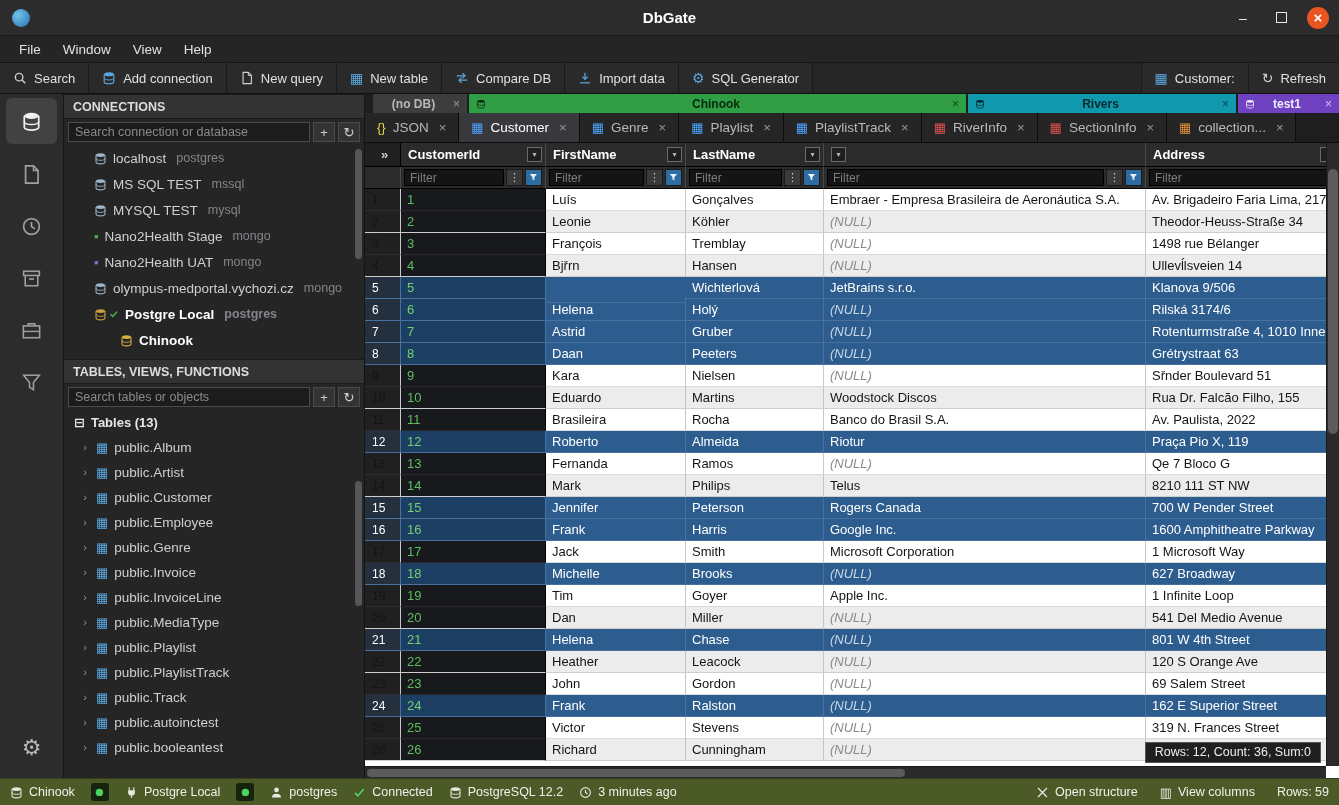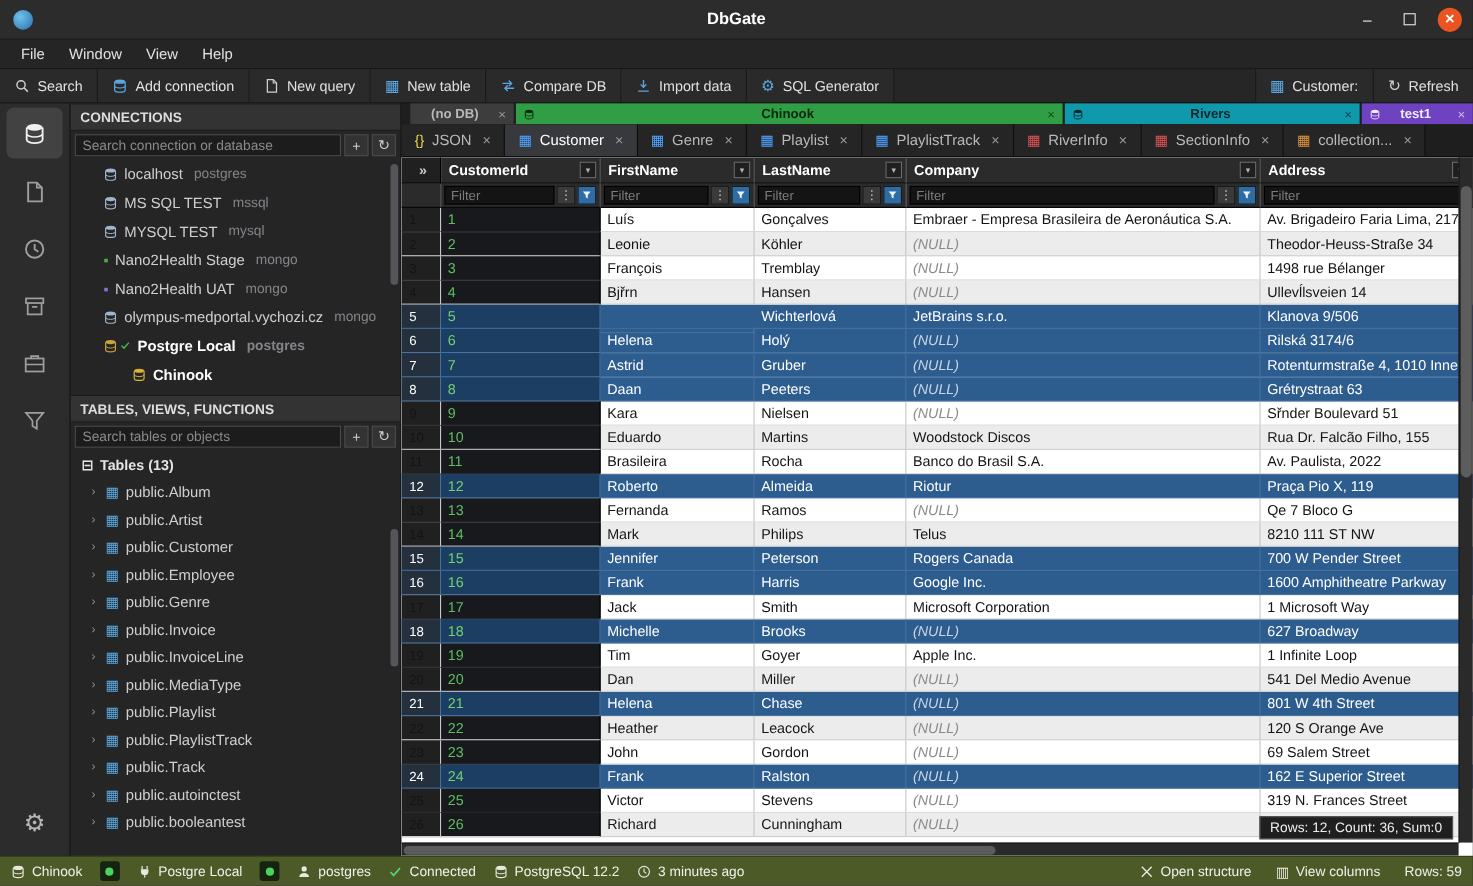--- a/index.html
+++ b/index.html
@@ -75,21 +75,21 @@
               color:#cfcfcf; cursor:pointer; white-space:nowrap; font-size:13.5px; }
   .tbl-item .chev { color:#8f8f8f; font-size:11px; width:10px; }
   .scroll-thumb { position:absolute; right:2px; width:7px; background:#55555a; border-radius:4px; }
 
   
   .content { flex:1 1 auto; display:flex; flex-direction:column; min-width:0; position:relative; }
 
   
   .dbtabs { height:19px; background:#1e1e1e; display:flex; align-items:stretch; gap:2px;
             padding-left:8px; flex:0 0 auto; }
-  .dbtab { display:flex; font-size:12px; padding:2px 7px; cursor:pointer; white-space:nowrap; }
+  .dbtab { display:flex; align-items:center; font-size:12px; padding:2px 7px; cursor:pointer; white-space:nowrap; }
   .dbtab .lbl { flex:1; text-align:center; padding:0 6px; font-weight:bold; }
   .dbtab .x { font-size:12px; opacity:.75; padding-left:6px; cursor:pointer; }
 
   
   .filetabs { height:30px; background:#1e1e1e; display:flex; align-items:stretch; overflow:hidden;
               border-bottom:1px solid #0c0c0c; flex:0 0 auto; }
   .ftab { display:flex; align-items:center; gap:7px; padding:0 12px; background:#252526;
           color:#b9b9b9; border-right:1px solid #0c0c0c; cursor:pointer; white-space:nowrap; font-size:13.5px; }
   .ftab.active { background:#37393c; color:#ffffff; }
   .ftab .x { color:#9a9a9a; font-size:13px; margin-left:3px; cursor:pointer; }
@@ -561,21 +561,20 @@
             </div>
             <div class="g-hcell" style="width: 140px;">
               <span class="hlabel">FirstName</span>
               <span class="dd-btn">▾</span>
             </div>
             <div class="g-hcell" style="width: 138px;">
               <span class="hlabel">LastName</span>
               <span class="dd-btn">▾</span>
             </div>
             <div class="g-hcell" style="width: 322px;">
-              <span class="hlabel">Company</span>
               <span class="dd-btn">▾</span>
             </div>
             <div class="g-hcell lastcol" style="width: 180px; flex: 1 1 0%;">
               <span class="hlabel">Address</span>
               <span class="dd-btn">▾</span>
             </div>
           </div>
         <div class="g-filter" id="grid-filter">
             <div class="g-gutter g-fcell"></div>
             <div class="g-fcell" style="width: 145px;">

